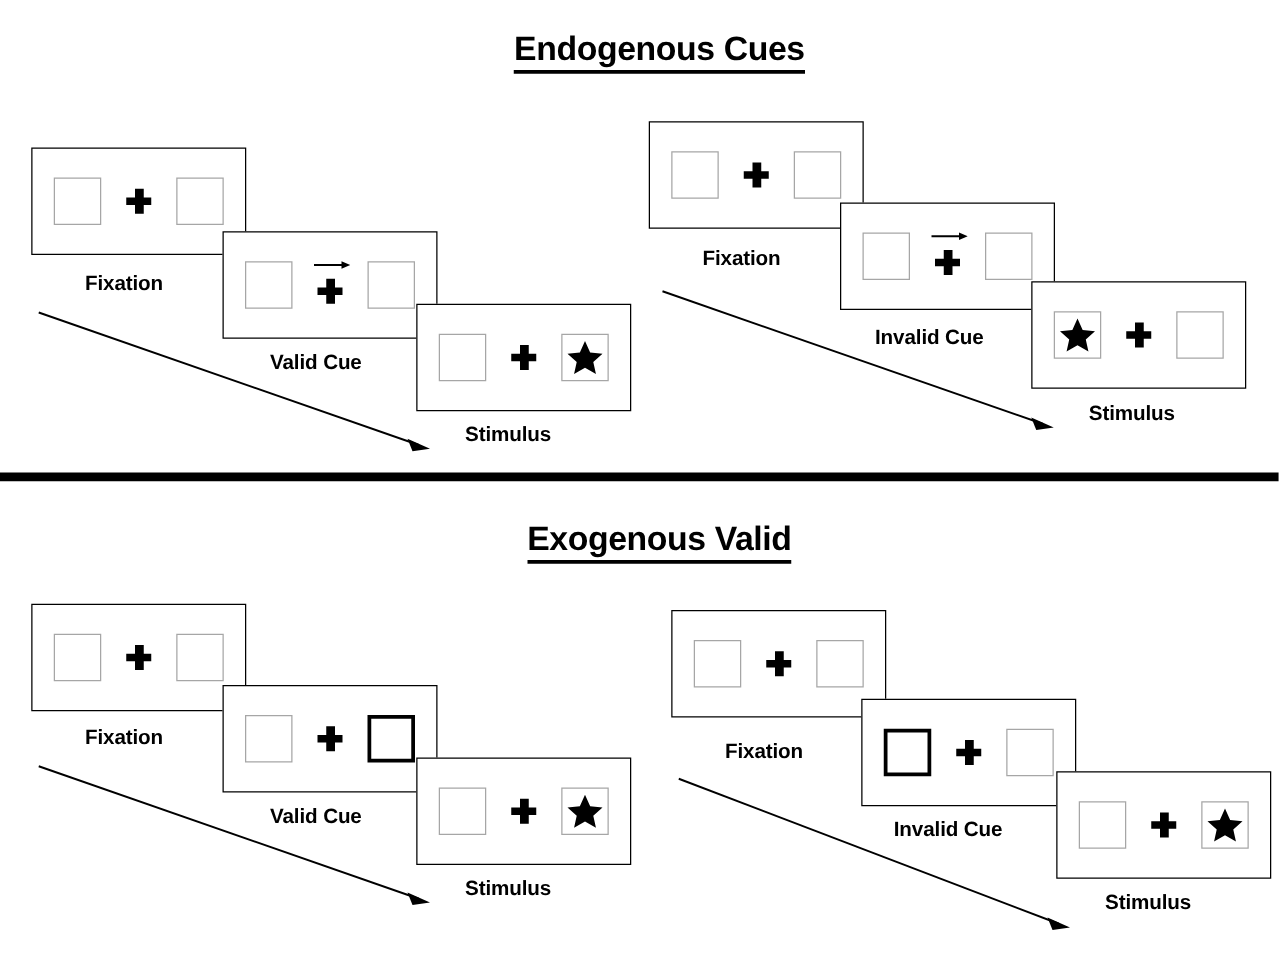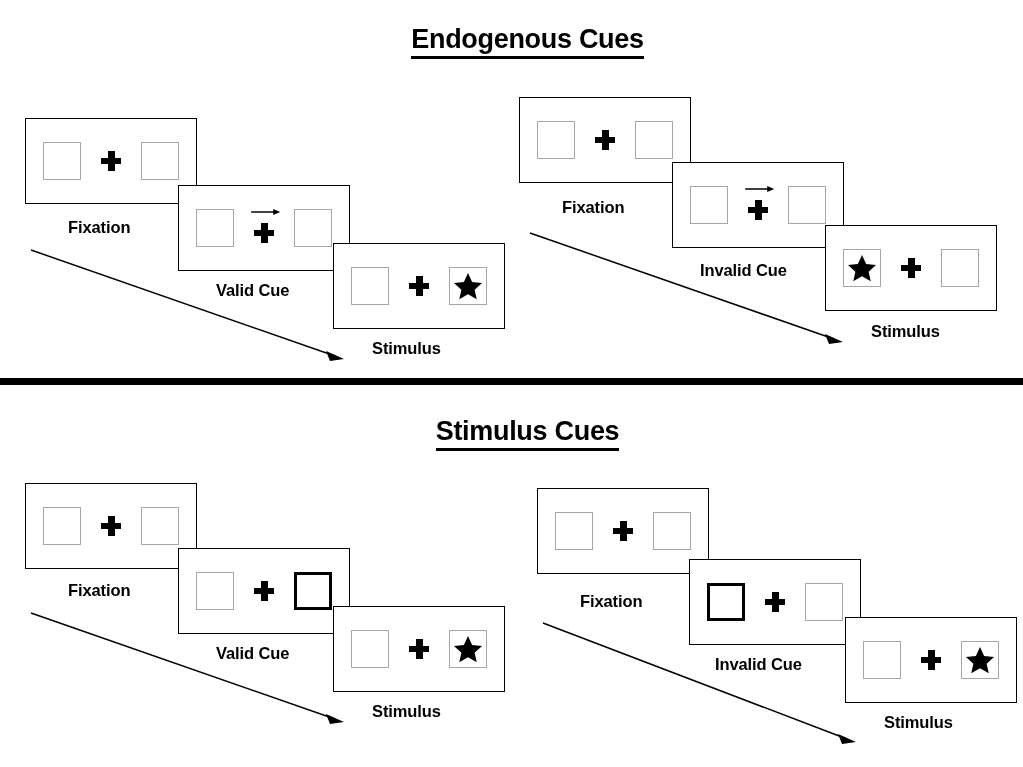--- a/index.html
+++ b/index.html
@@ -237,21 +237,21 @@
 <div class="caption" style="left:871px; top:322px;">Stimulus</div>
 
 <svg class="flow-arrow" style="left:527px; top:228px;" width="320" height="120" viewBox="0 0 320 120">
   <line x1="3" y1="5" x2="307" y2="111" stroke="#000" stroke-width="1.5"></line>
   <polygon points="316,114 298,106 302,116" fill="#000"></polygon>
 </svg>
 
 <div class="divider" style="top:378px;"></div>
 
 <div class="section-title" style="top:416px;">
-  <span class="title-text">Stimulus Cues</span>
+  <span class="title-text">Exogenous Valid</span>
 </div>
 
 <div class="panel" style="left:25px; top:483px; width:172px; height:86px;">
   <div class="panel-inner">
     <div class="box"></div>
     <div class="center-slot">
       <div class="plus"></div>
     </div>
     <div class="box"></div>
   </div>

